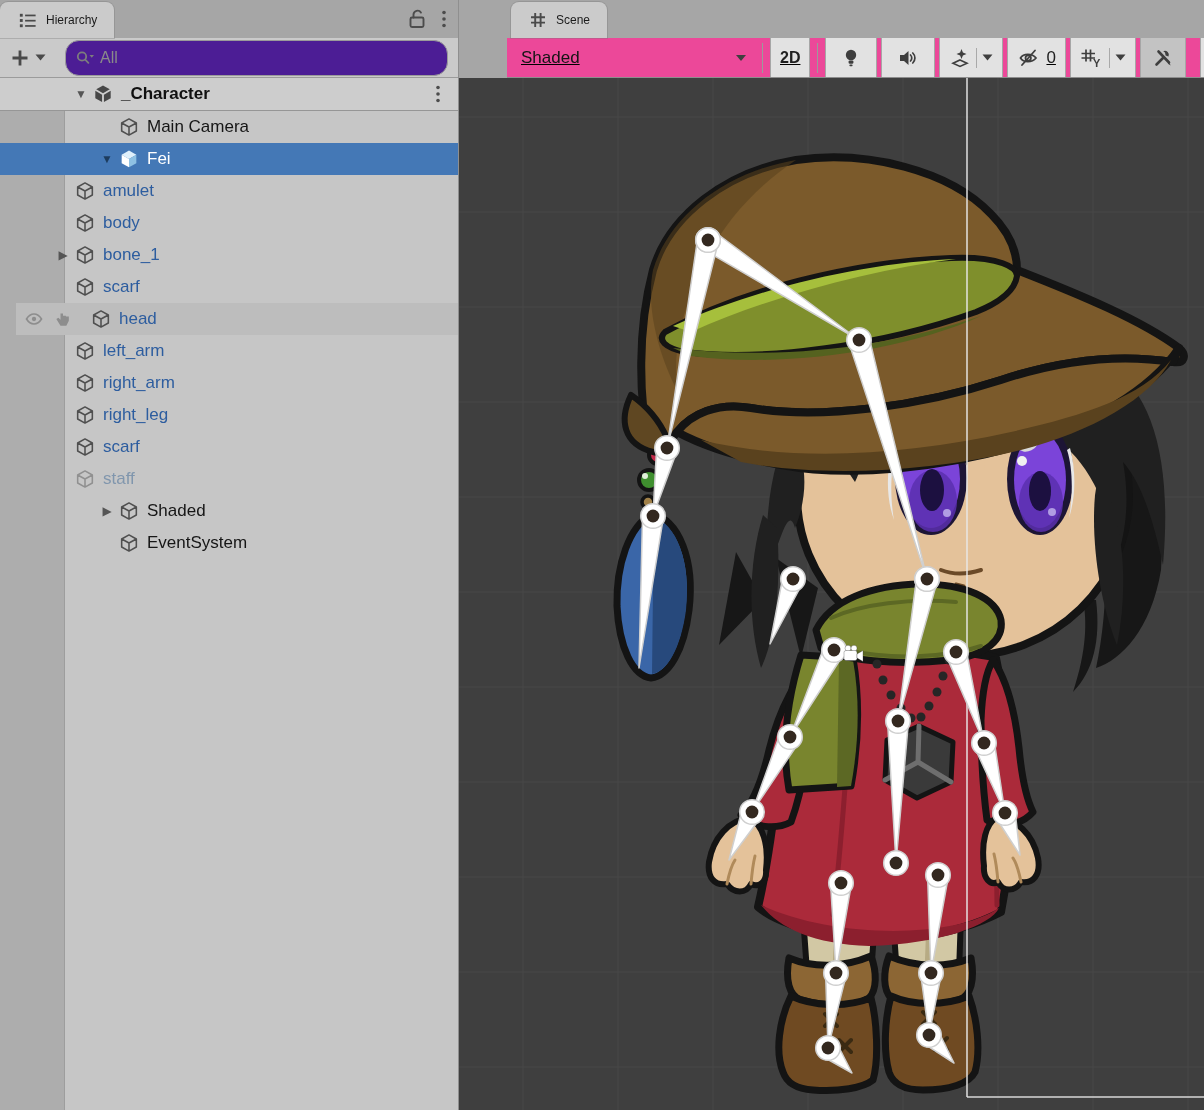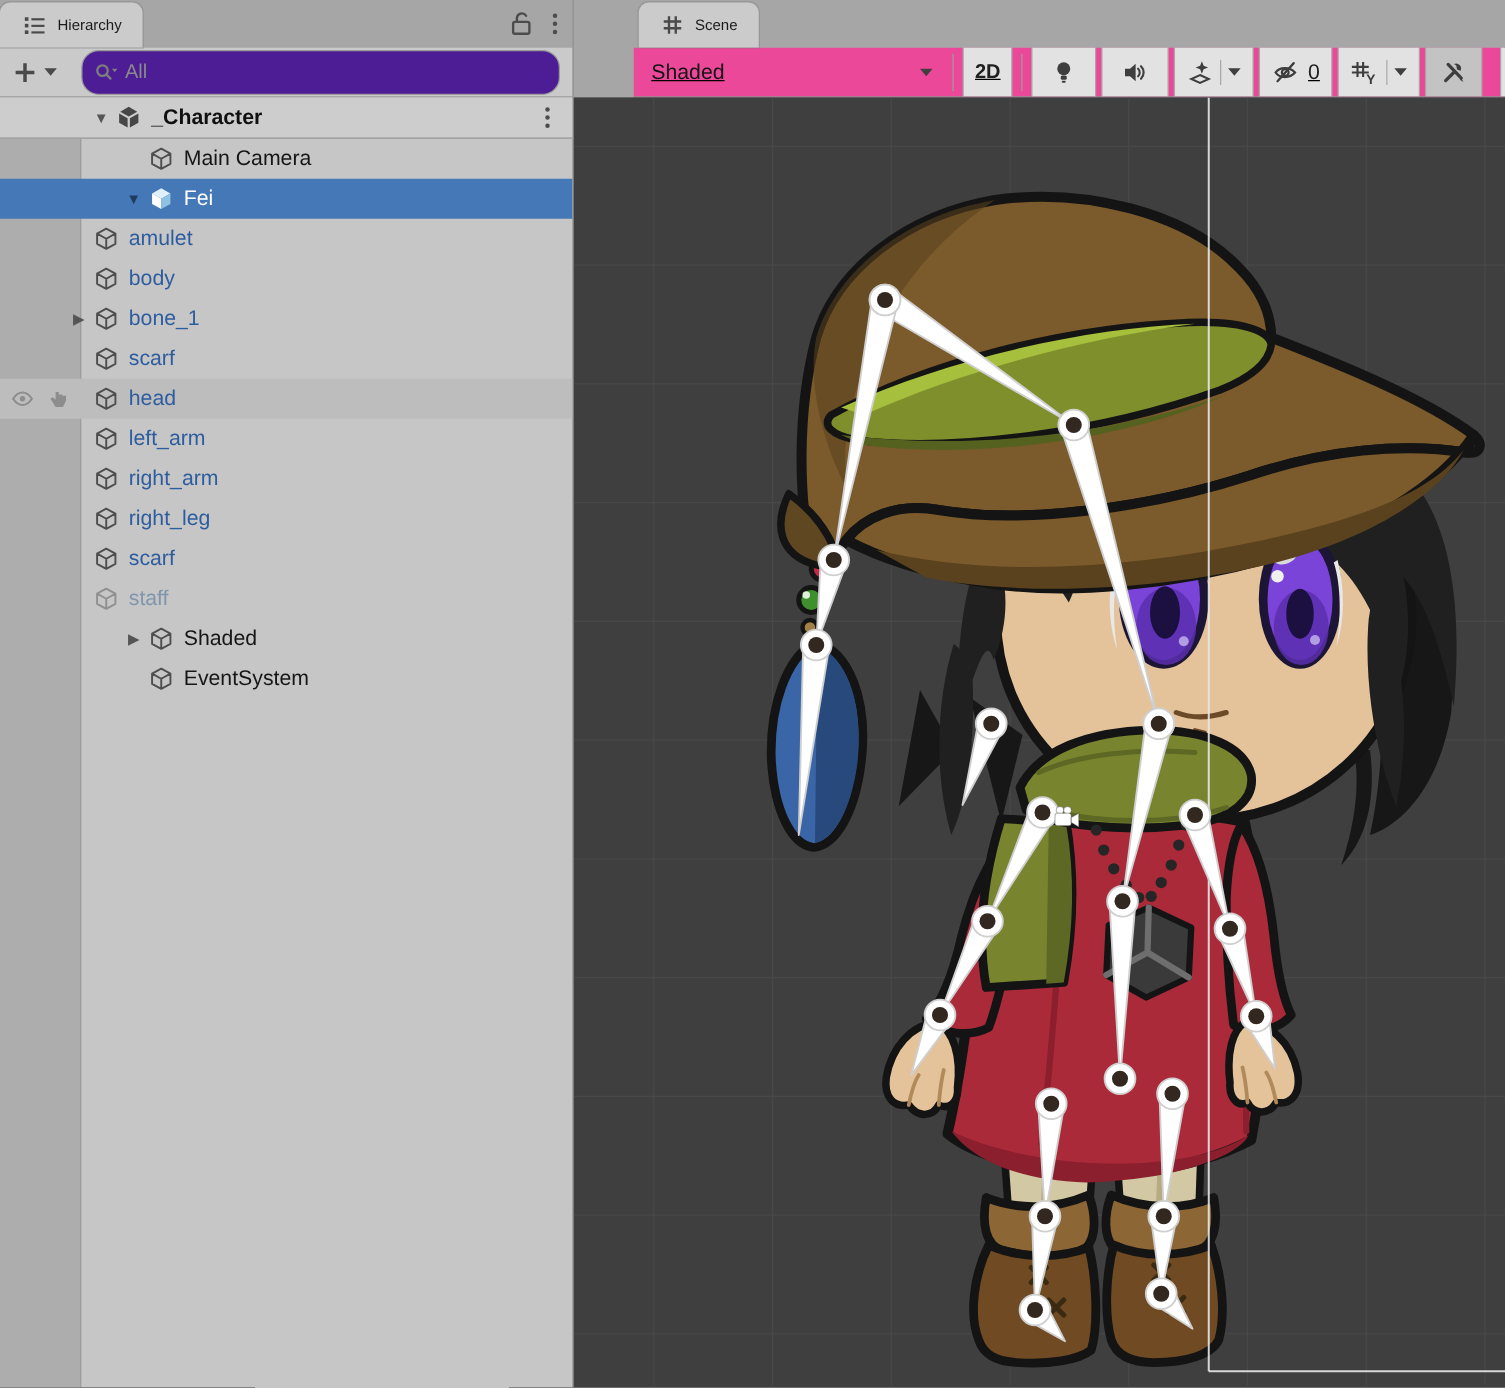--- a/index.html
+++ b/index.html
@@ -29,21 +29,21 @@
   .hrow .oicon{width:22px;height:22px;flex:none;margin-right:7px;}
   .hrow .lbl{white-space:nowrap;}
   .scenehdr{background:#cdcdcd;border-bottom:1px solid #969696;padding-left:70px;}
   .scenehdr .lbl{font-weight:bold;color:#101010;}
   .scenehdr .kebab{margin-left:auto;margin-right:16px;width:8px;height:24px;fill:#4c4c4c;}
   .d1{padding-left:96px;} .d2{padding-left:52px;}
   .pf .lbl{color:#2d5d9f;}
   .ina .lbl{color:#8096ad;}
   .oicon.fade{opacity:.45;}
   .sel{background:#4478b6;} .sel .lbl{color:#ffffff;} .sel .arr{color:#1d3c5e;}
-  .hov{background:#bdbdbd;}
+  .hov{background:#bdbdbd;margin-left:16px;}
   .gico{position:absolute;left:8px;top:0;height:32px;display:flex;align-items:center;gap:9px;}
   .gico svg{width:20px;height:20px;display:block;}
   
   .spanel{position:absolute;left:458px;top:0;width:746px;height:1110px;box-sizing:border-box;
           border-left:1px solid #8f8f8f;padding-left:48px;}
   .stoolbar{height:40px;background:#ec4899;border-bottom:1px solid #8d8d8d;display:flex;
             align-items:center;padding:0 6px;gap:4px;box-sizing:border-box;overflow:hidden;text-decoration:underline;}
   .dmode{width:226px;flex:none;display:flex;align-items:center;justify-content:space-between;
          padding:0 8px;font-size:17px;color:#141414;}
   .sep{width:1px;height:30px;background:#9b9b9b;margin:0 3px;flex:none;}

